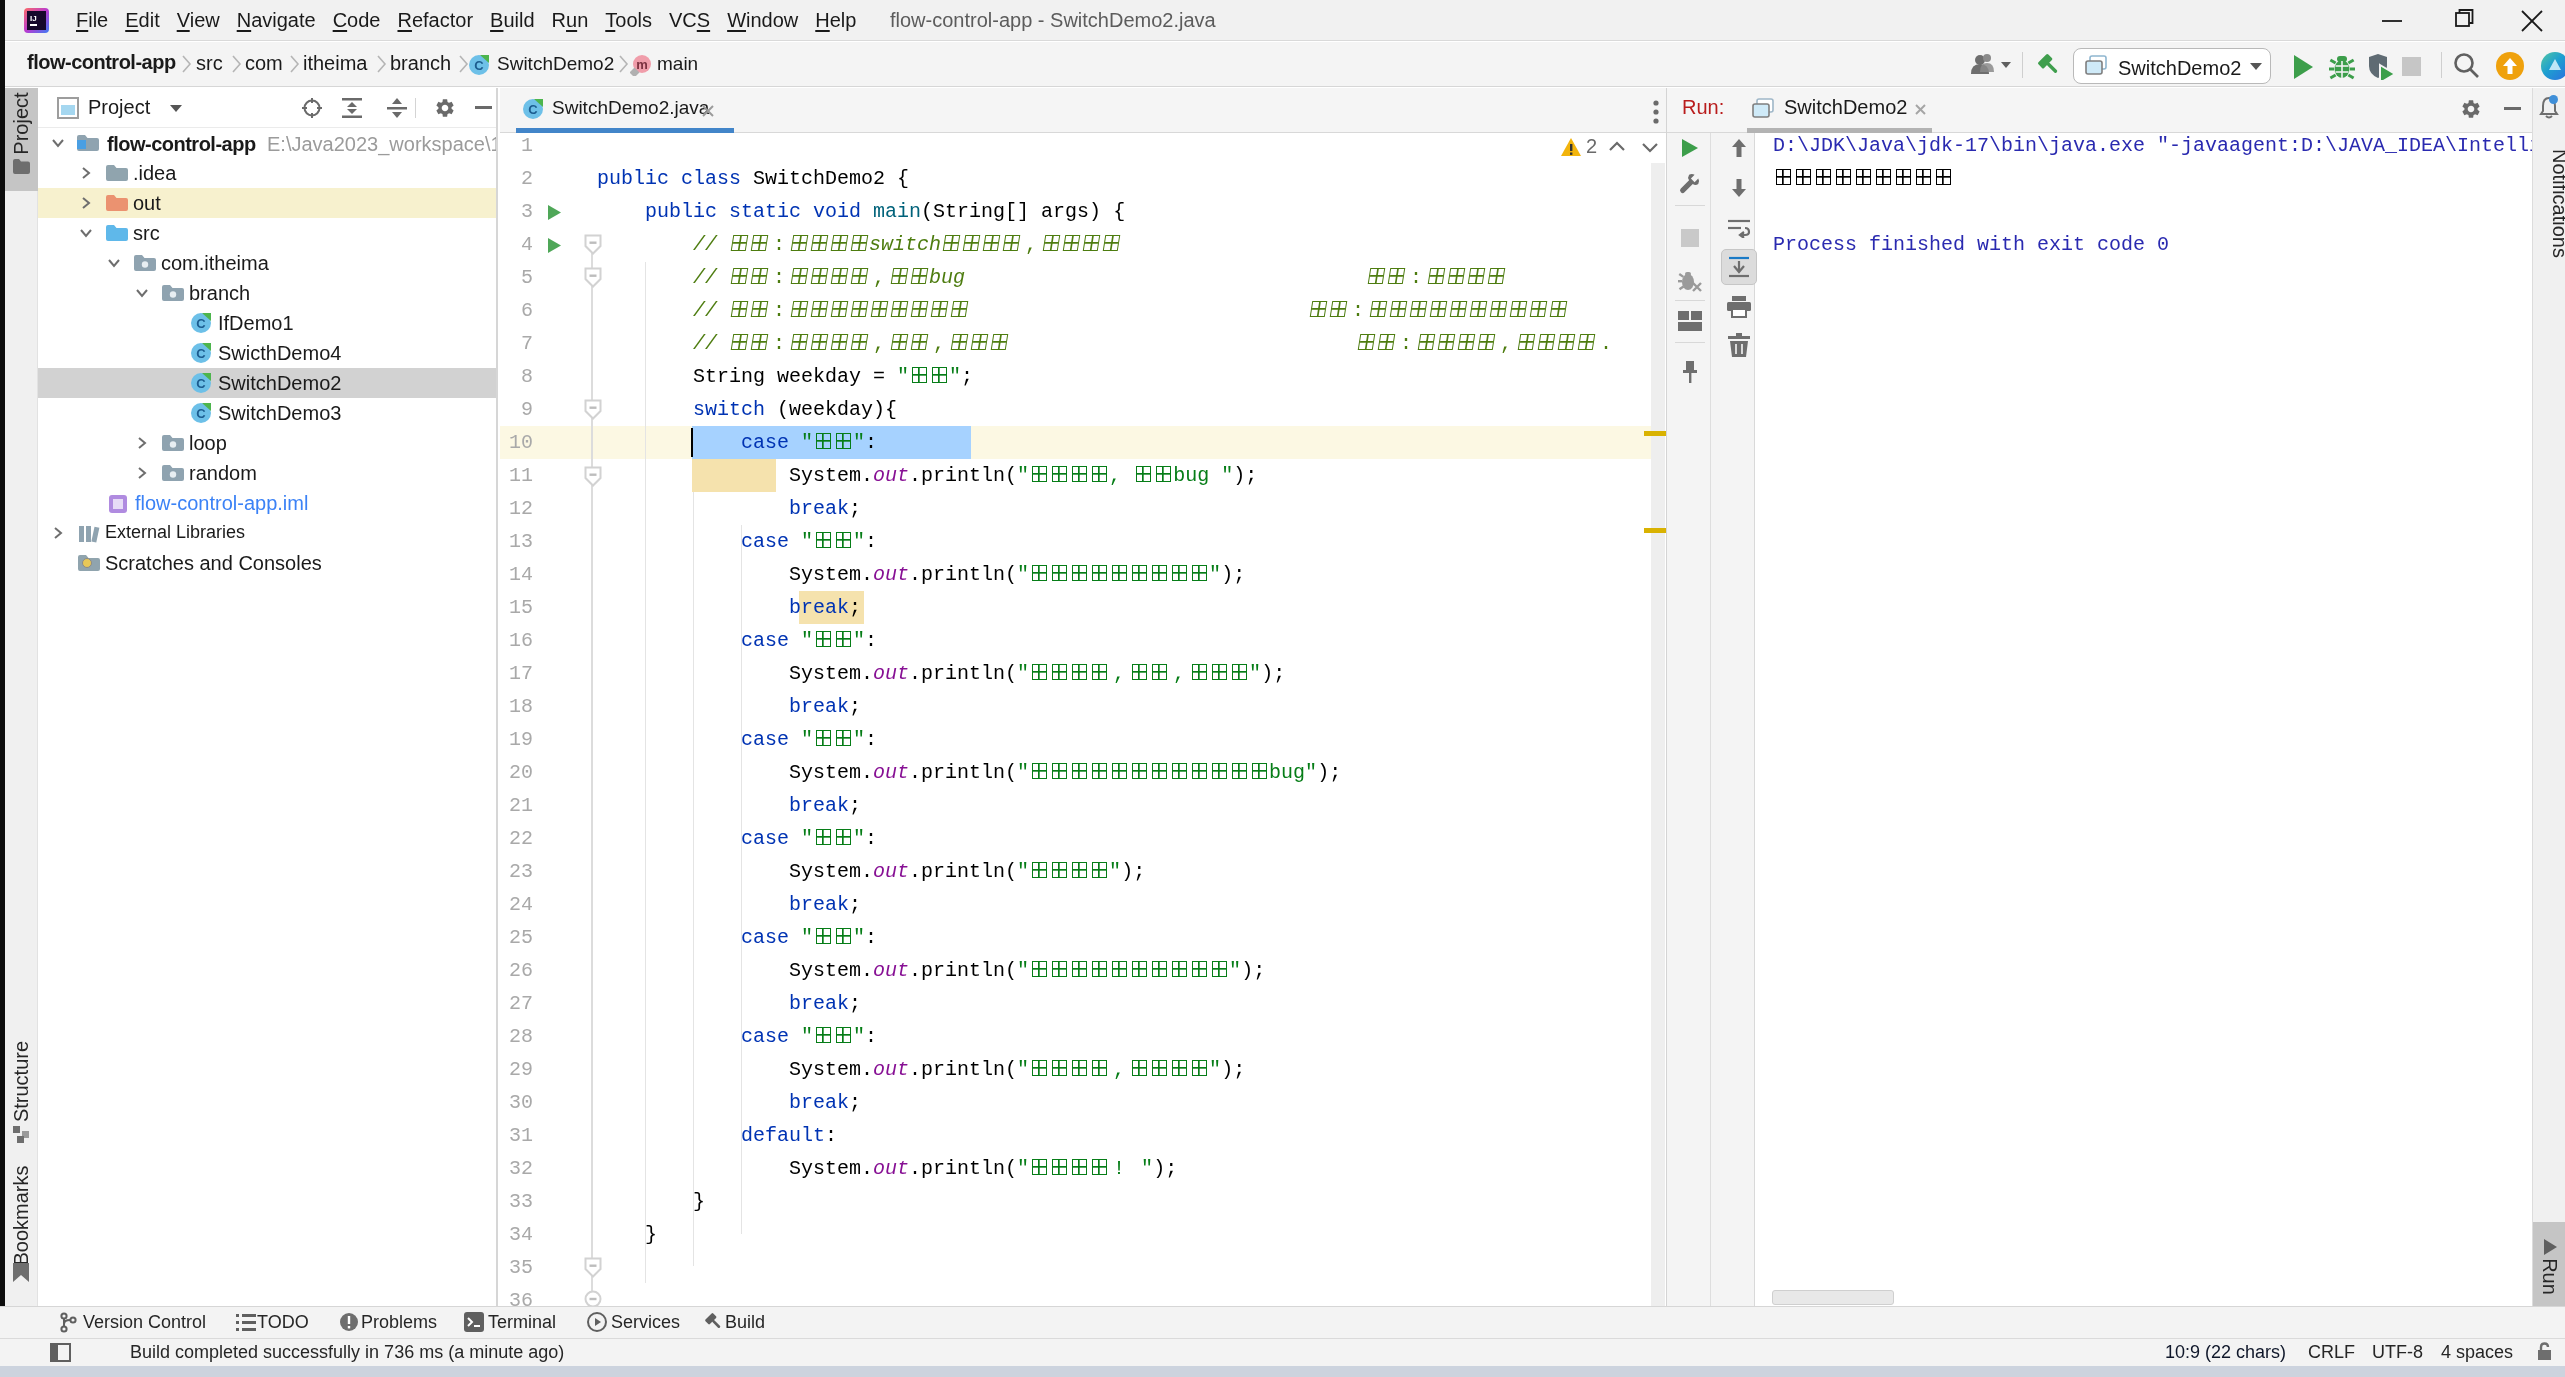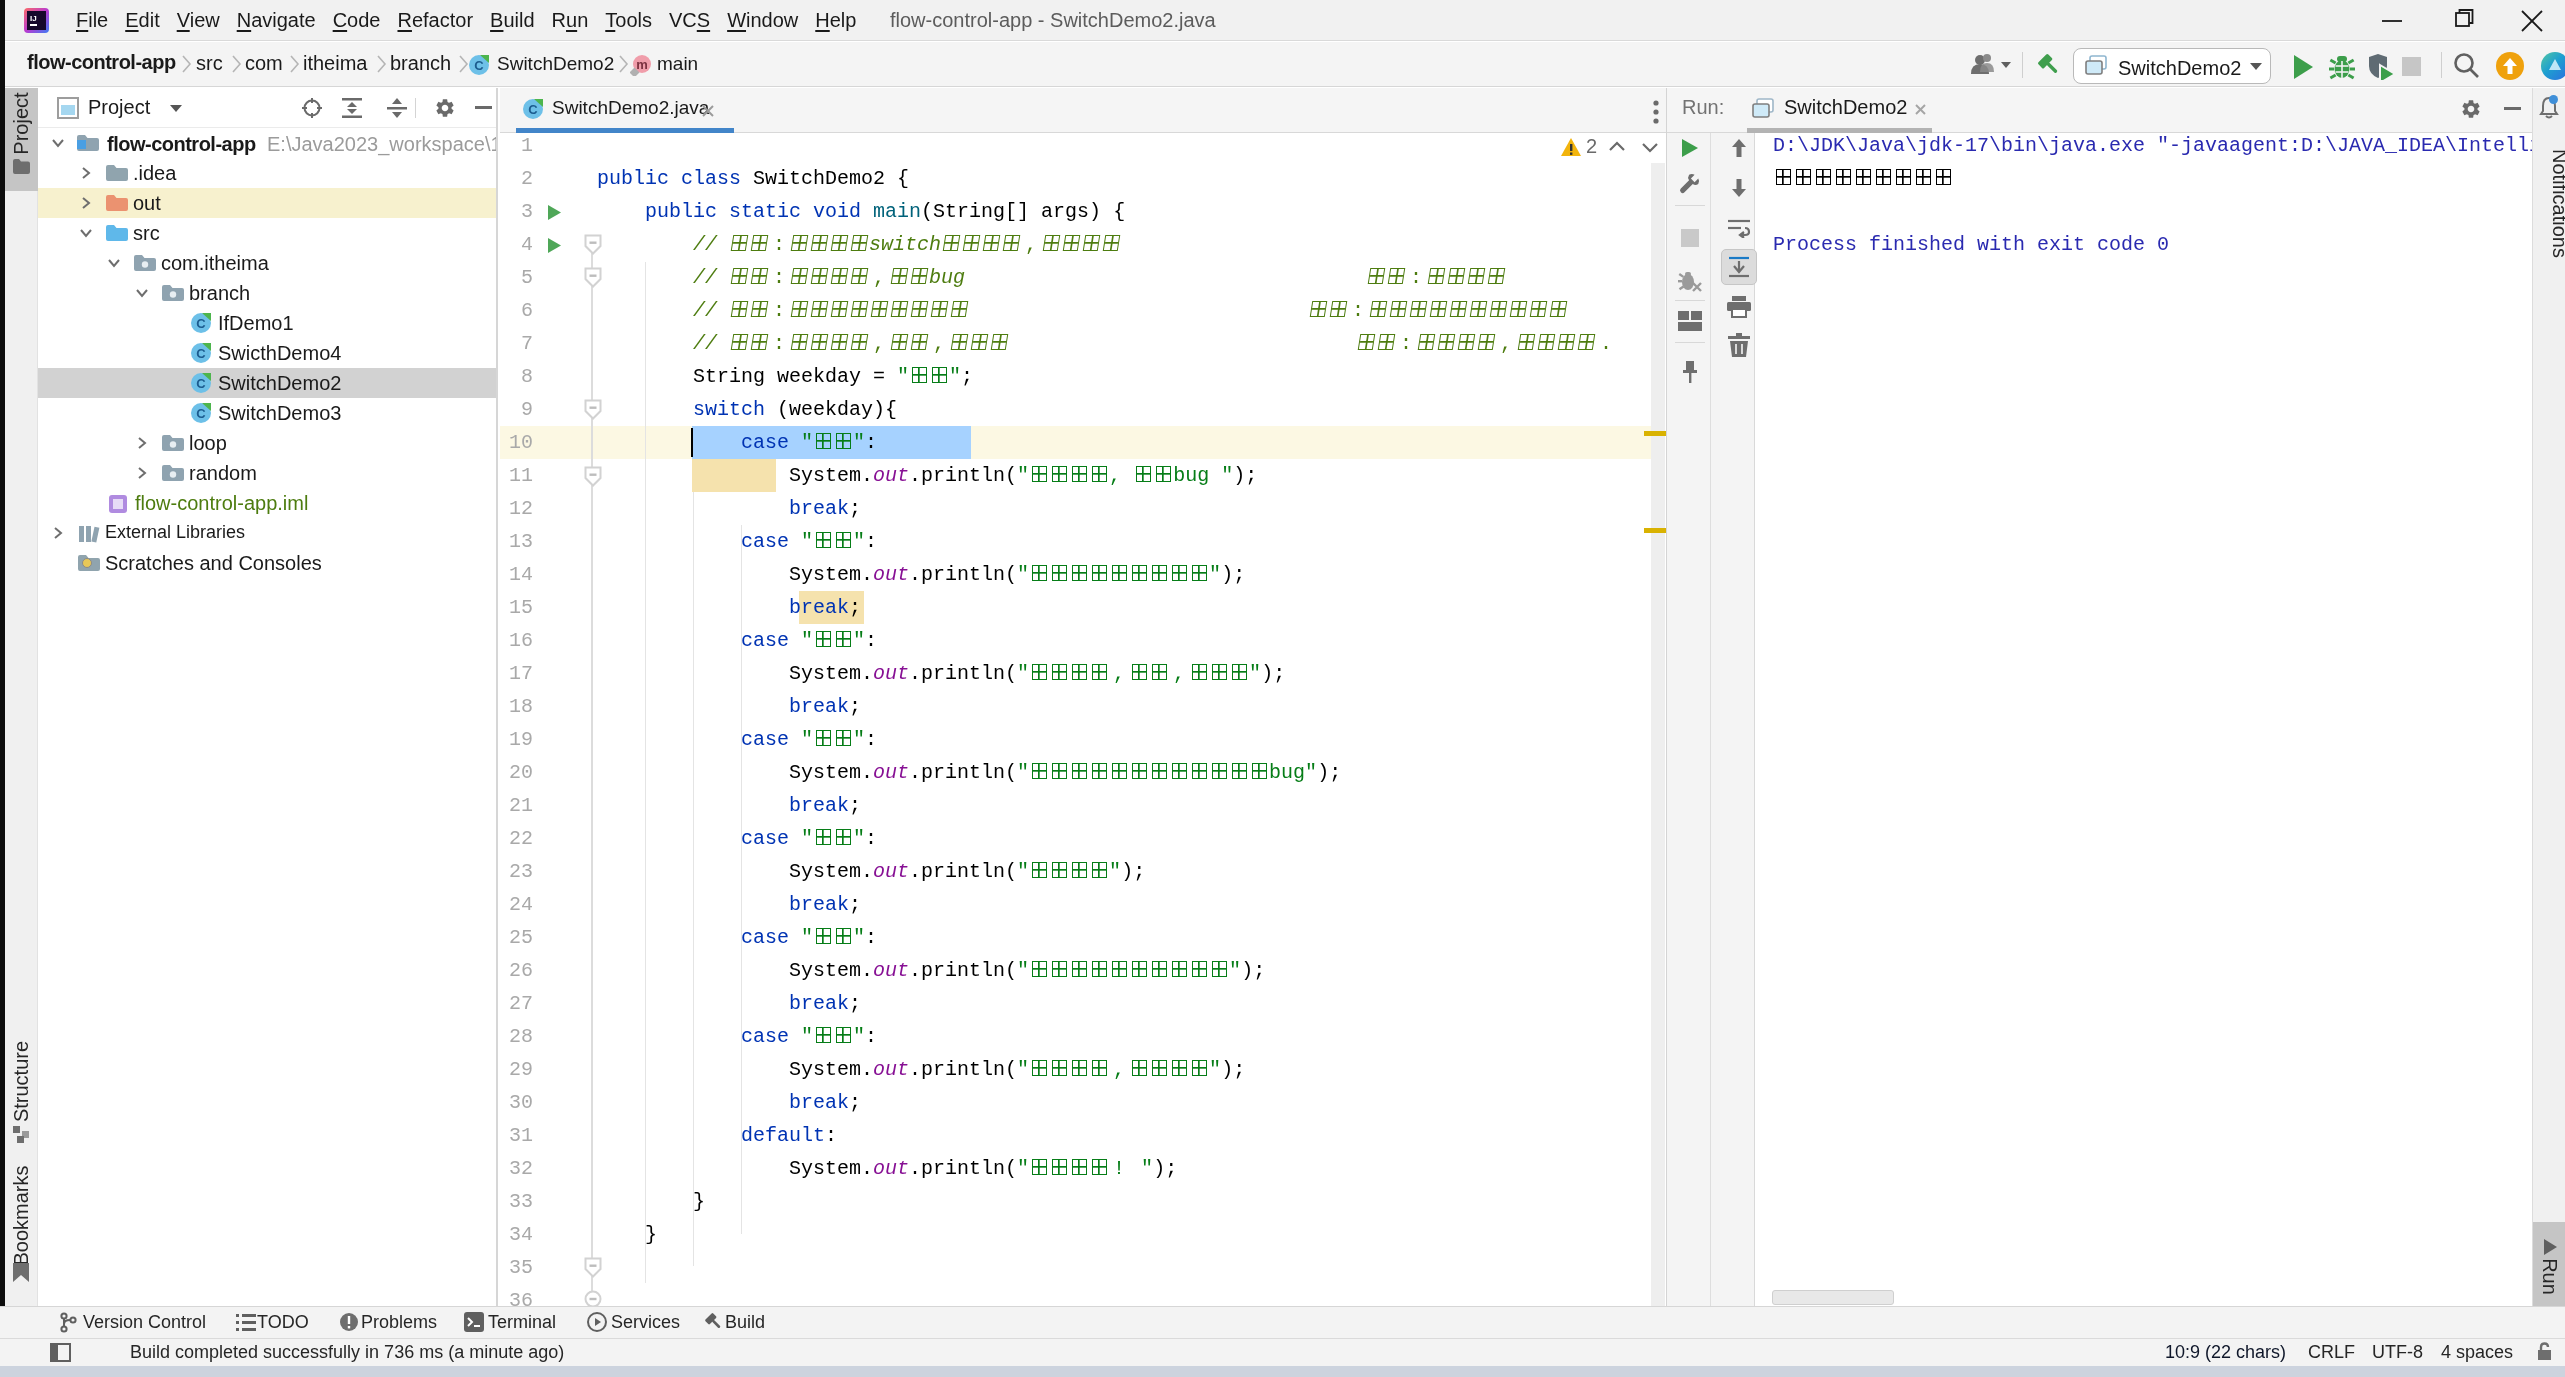--- a/index.html
+++ b/index.html
@@ -304,21 +304,21 @@
     </svg>
 <svg class="abs" style="left:124px;top:376px" width="22" height="18">
       <path d="M0 3 Q0 1 2 1 L8 1 L10.5 4 L20 4 Q22 4 22 6 L22 15 Q22 17 20 17 L2 17 Q0 17 0 15 Z" fill="#8fa3b0"></path>
       <circle cx="11" cy="10.5" r="3.2" fill="#e8eef2"></circle>
     </svg>
 <div class="abs" style="left:151px;top:374px;font-size:20px;color:#1a1a1a">random</div>
 <svg class="abs" style="left:70px;top:406px" width="20" height="20">
       <rect x="1" y="1" width="18" height="18" rx="3" fill="#b08be0"></rect>
       <rect x="5" y="5" width="10" height="10" fill="#fff" opacity="0.7"></rect>
     </svg>
-<div class="abs" style="left:97px;top:404px;font-size:20px;color:#4d7c0f">flow-control-app.iml</div>
+<div class="abs" style="left:97px;top:404px;font-size:20px;color:#3b82f6">flow-control-app.iml</div>
 <svg class="abs" style="left:12px;top:437px" width="16" height="16">
       <path d="M5 3 L11 8 L5 13" stroke="#6e6e6e" stroke-width="2" fill="none"></path>
     </svg>
 <svg class="abs" style="left:40px;top:436px" width="22" height="20">
       <g fill="#8fa3b0">
         <rect x="1" y="2" width="5" height="16"></rect>
         <rect x="8" y="2" width="5" height="16"></rect>
         <rect x="15" y="3" width="5" height="15" transform="rotate(12 17 10)"></rect>
       </g>
     </svg>
@@ -476,21 +476,21 @@
 <svg class="abs" style="left:1141px;top:6px" width="18" height="16">
       <path d="M2 5 L9 12 L16 5" stroke="#6a6a6a" stroke-width="2.2" fill="none"></path>
     </svg>
 <div class="abs" style="left:1151px;top:30px;width:14px;height:1143px;background:#eeeeee"></div>
 <div class="abs" style="left:1144px;top:298px;width:22px;height:5px;background:#d9b201"></div>
 <div class="abs" style="left:1144px;top:395px;width:22px;height:5px;background:#d9b201"></div>
 </div>
 <div class="abs" style="left:1666px;top:88px;width:1px;height:1218px;background:#d4d4d4"></div>
 <div class="abs" style="left:1667px;top:88px;width:865px;height:1218px;background:#fff;overflow:hidden" id="run">
 <div class="abs" style="left:0;top:0;width:865px;height:45px;background:#f5f5f5;border-bottom:1px solid #d8d8d8"></div>
-<div class="abs" style="left:15px;top:8px;font-size:20px;color:#737373">Run:</div>
+<div class="abs" style="left:15px;top:8px;font-size:20px;color:#b91c1c">Run:</div>
 <svg class="abs" style="left:85px;top:10px" width="24" height="22">
       <rect x="5" y="1" width="16" height="13" rx="2" fill="#fff" stroke="#9fb7c8" stroke-width="1.6"></rect>
       <rect x="1" y="6" width="16" height="13" rx="2" fill="#cfeaf8" stroke="#7f7f7f" stroke-width="1.6"></rect>
     </svg>
 <div class="abs" style="left:117px;top:8px;font-size:20px;color:#1a1a1a">SwitchDemo2</div>
 <svg class="abs" style="left:246px;top:14px" width="15" height="15">
       <g stroke="#a5a5a5" stroke-width="2">
         <line x1="3" y1="3" x2="12" y2="12"></line>
         <line x1="12" y1="3" x2="3" y2="12"></line>
       </g>

